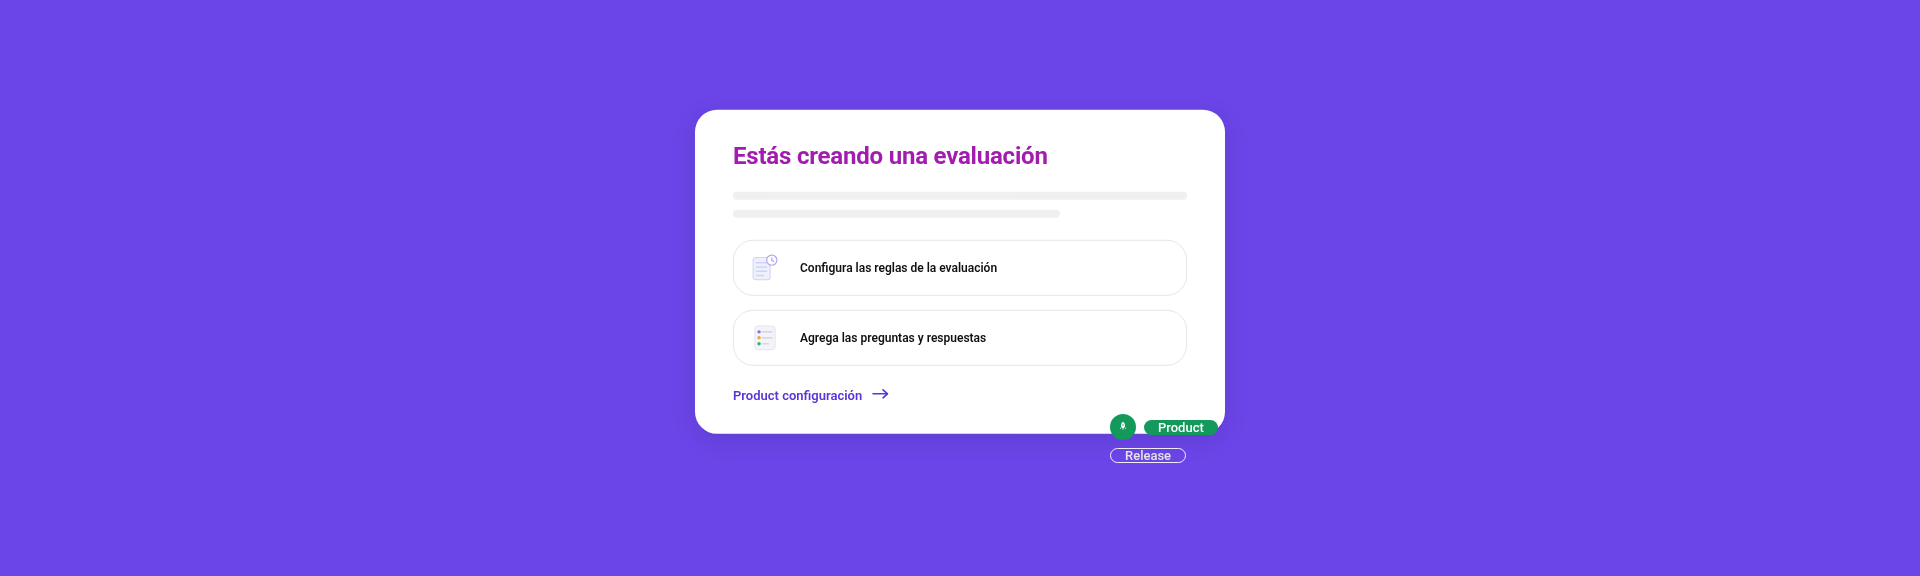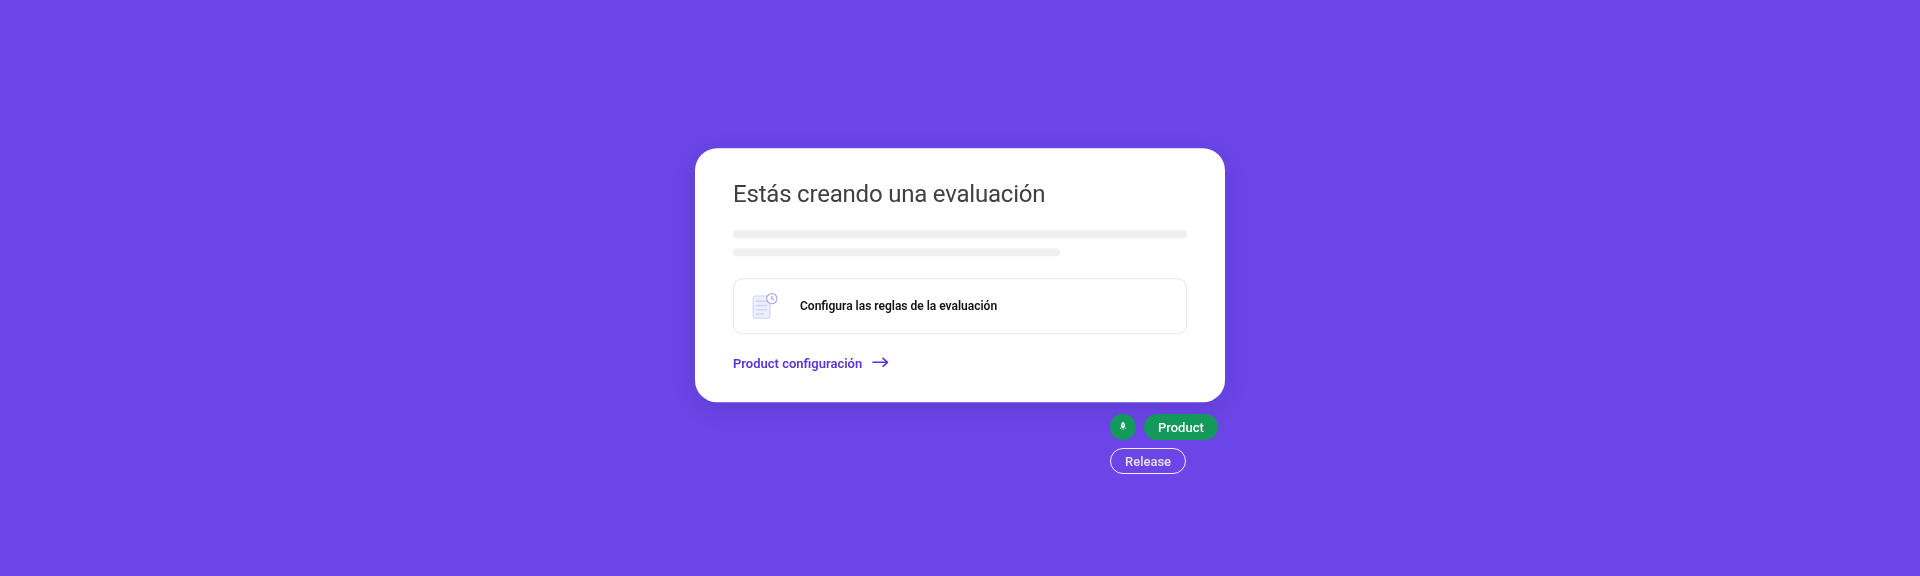--- a/index.html
+++ b/index.html
@@ -20,42 +20,42 @@
     transform: translate(-50%, -55%);
     width: 530px;
     background: #ffffff;
     border-radius: 22px;
     padding: 32px 38px 30px 38px;
     box-shadow: 0 6px 24px rgba(0,0,0,0.10);
   }
 
   .card-title {
     font-size: 24px;
-    font-weight: 400;
-    color: #404040;
+    font-weight: 700;
+    color: #a21caf;
     letter-spacing: -0.2px;
     margin-bottom: 22px;
   }
 
   .skeleton-lines { margin-bottom: 22px; }
   .skeleton-line {
     height: 8px;
     background: #eef0f2;
     border-radius: 4px;
     margin-bottom: 10px;
   }
   .skeleton-line.w1 { width: 100%; }
   .skeleton-line.w2 { width: 72%; }
 
   .step-row {
     display: flex;
     align-items: center;
     gap: 18px;
     border: 1px solid #e4e6ea;
-    border-radius: 9px;
+    border-radius: 20px;
     padding: 10px 14px;
     margin-bottom: 14px;
     cursor: pointer;
     background: #fff;
   }
 
   .step-icon {
     width: 34px;
     height: 34px;
     flex: 0 0 34px;
@@ -100,21 +100,21 @@
     border-radius: 50%;
     display: flex;
     align-items: center;
     justify-content: center;
   }
   .badge-circle svg { width: 14px; height: 14px; display: block; }
 
   .badge-pill {
     display: inline-flex;
     align-items: center;
-    height: 26px;
+    height: 15px;
     padding: 0 14px;
     border-radius: 14px;
     font-size: 13px;
     font-weight: 500;
     line-height: 1;
   }
   .badge-pill.product { background: #139a5b; color: #fff; }
   .badge-pill.release { background: transparent; color: #e5e5e5; border: 1.4px solid rgba(255,255,255,0.9); }
 </style>
 </head>
@@ -137,20 +137,34 @@
         <line x1="10" y1="24" x2="22" y2="24" stroke="#cfd3f5" stroke-width="1.6" stroke-linecap="round"></line>
         <line x1="10" y1="29" x2="18" y2="29" stroke="#cfd3f5" stroke-width="1.6" stroke-linecap="round"></line>
         <circle cx="28" cy="11" r="6" fill="#ffffff" stroke="#b1a7f4" stroke-width="1.4"></circle>
         <line x1="28" y1="8.2" x2="28" y2="11" stroke="#b1a7f4" stroke-width="1.4" stroke-linecap="round"></line>
         <line x1="28" y1="11" x2="30.4" y2="12.6" stroke="#b1a7f4" stroke-width="1.4" stroke-linecap="round"></line>
       </svg>
     </span>
     <span class="step-label">Configura las reglas de la evaluación</span>
   </div>
 
+  <div class="step-row">
+    <span class="step-icon">
+      <svg viewBox="0 0 40 40">
+        <rect x="8" y="6" width="24" height="28" rx="4" fill="#f3f4f9" stroke="#e1e2ee" stroke-width="1"></rect>
+        <circle cx="13" cy="13" r="2" fill="#8a6fe8"></circle>
+        <line x1="17" y1="13" x2="28" y2="13" stroke="#d6d8e5" stroke-width="2" stroke-linecap="round"></line>
+        <circle cx="13" cy="20" r="2" fill="#f2a33a"></circle>
+        <line x1="17" y1="20" x2="28" y2="20" stroke="#d6d8e5" stroke-width="2" stroke-linecap="round"></line>
+        <circle cx="13" cy="27" r="2" fill="#2bb673"></circle>
+        <line x1="17" y1="27" x2="24" y2="27" stroke="#d6d8e5" stroke-width="2" stroke-linecap="round"></line>
+      </svg>
+    </span>
+    <span class="step-label">Agrega las preguntas y respuestas</span>
+  </div>
 
   <a class="start-link">
     <span>Product configuración</span>
     <span>
       <svg width="18" height="12" viewBox="0 0 18 12">
         <line x1="1" y1="6" x2="15" y2="6" stroke="#5a35d6" stroke-width="1.6" stroke-linecap="round"></line>
         <polyline points="11,2 15.5,6 11,10" fill="none" stroke="#5a35d6" stroke-width="1.6" stroke-linecap="round" stroke-linejoin="round"></polyline>
       </svg>
     </span>
   </a>

